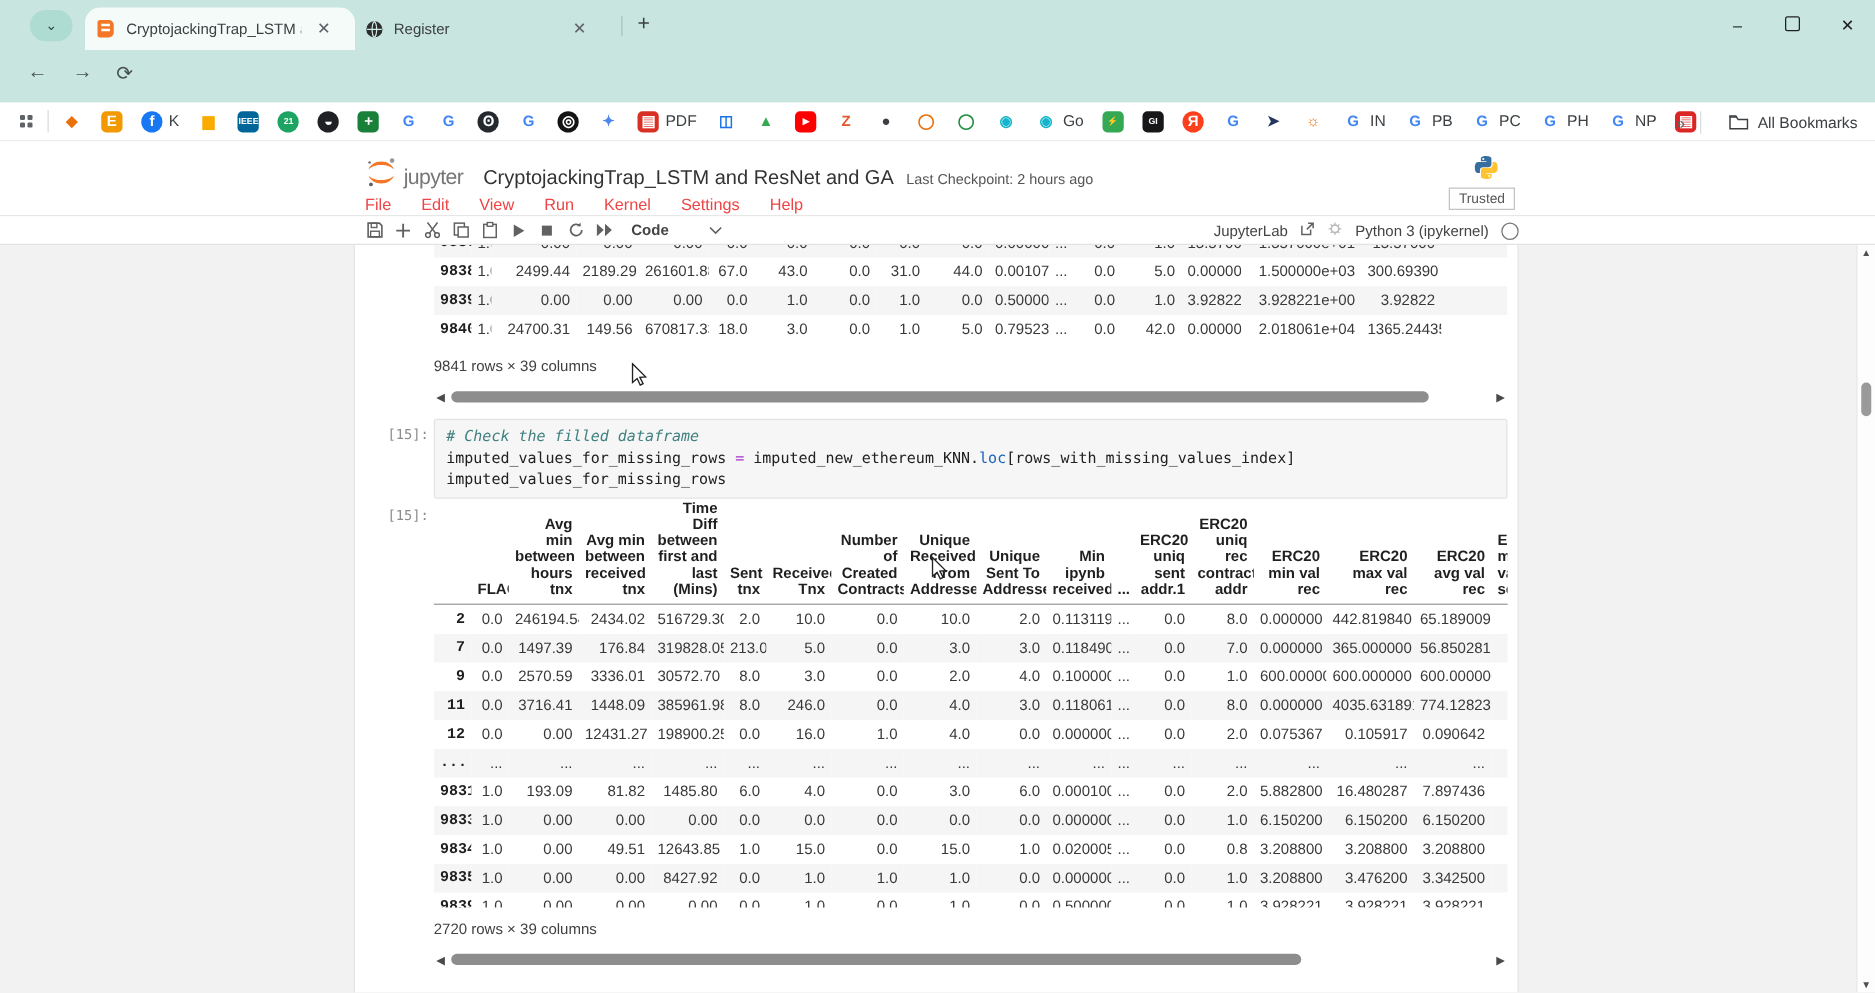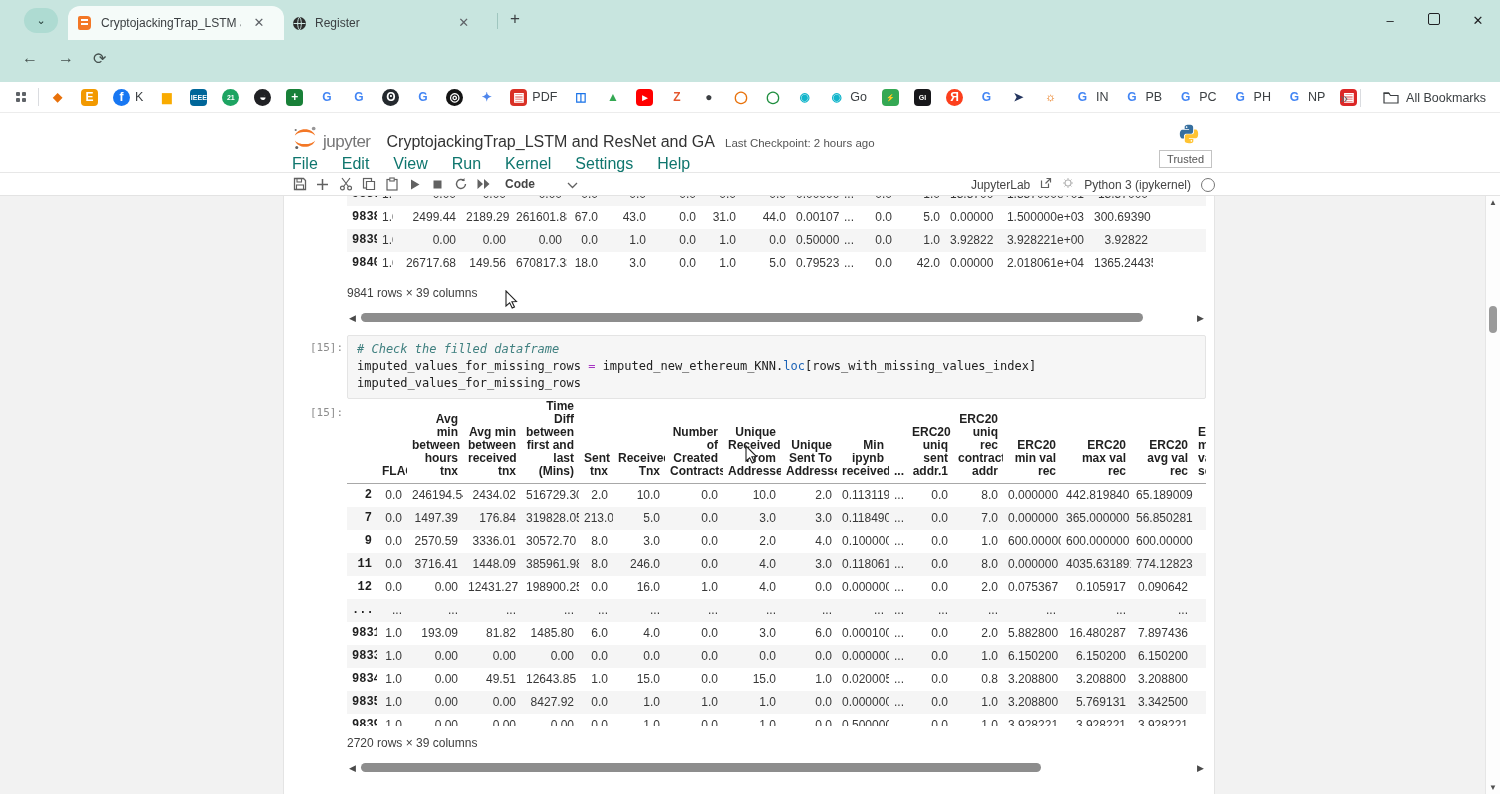--- a/index.html
+++ b/index.html
@@ -47,21 +47,21 @@
   .allbm{display:flex;align-items:center;gap:7px;font-size:12.5px;color:#3c4043;}
   
   .jp-header{position:absolute;left:0;top:113px;width:1500px;height:42px;background:#fff;}
   .jp-brandrow{position:absolute;left:292px;top:8px;display:flex;align-items:baseline;}
   .jp-logo{position:relative;top:4px;margin-right:5px;}
   .jp-word{font-size:17px;color:#767677;letter-spacing:-0.5px;}
   .jp-title{margin-left:16px;font-size:16px;color:#333;}
   .jp-checkpoint{margin-left:10px;font-size:11.5px;color:#555;text-align:center;}
   .py-logo{position:absolute;right:300px;top:10px;}
   .jp-menubar{position:absolute;left:0;top:155px;width:1500px;height:18px;background:#fff;border-bottom:1px solid #e7e7e7;display:flex;align-items:center;padding-left:292px;box-sizing:border-box;gap:24px;}
-  .jp-menu-item{font-size:16px;color:#0f766e;}
+  .jp-menu-item{font-size:13px;color:#ef4444;}
   .trusted{position:absolute;right:288px;top:-5px;background:#fff;border:1px solid #c3c3c3;font-size:11px;color:#555;padding:2px 7px;}
   .jp-toolbar{position:absolute;left:0;top:173px;width:1500px;height:23px;background:#fff;border-bottom:1px solid #e3e3e3;display:flex;align-items:center;padding-left:288px;box-sizing:border-box;}
   .tbtn{width:23px;height:18px;display:flex;align-items:center;justify-content:center;color:#616161;}
   .tbtn svg{display:block;}
   .celltype{margin-left:10px;font-size:12px;color:#444;font-weight:bold;}
   .ct-chev{margin-left:32px;color:#616161;}
   .tb-right{position:absolute;right:285px;top:0;height:23px;display:flex;align-items:center;gap:10px;font-size:12px;color:#444;}
   .kstatus{width:12px;height:12px;border:1.5px solid #767676;border-radius:50%;}
   
   .main{position:absolute;left:0;top:196px;width:1500px;height:598px;background:#f2f2f2;}
@@ -479,21 +479,21 @@
               <td>0.0</td>
               <td>1.0</td>
               <td>3.928221</td>
               <td>3.928221e+00</td>
               <td>3.92822</td>
               <td></td>
             </tr>
             <tr>
               <th class="idx">9840</th>
               <td>1.0</td>
-              <td>26717.68</td>
+              <td>24700.31</td>
               <td>149.56</td>
               <td>670817.33</td>
               <td>18.0</td>
               <td>3.0</td>
               <td>0.0</td>
               <td>1.0</td>
               <td>5.0</td>
               <td>0.795233</td>
               <td>...</td>
               <td>0.0</td>
@@ -756,21 +756,21 @@
               <td>0.0</td>
               <td>1.0</td>
               <td>1.0</td>
               <td>1.0</td>
               <td>0.0</td>
               <td>0.000000</td>
               <td>...</td>
               <td>0.0</td>
               <td>1.0</td>
               <td>3.208800</td>
-              <td>5.769131</td>
+              <td>3.476200</td>
               <td>3.342500</td>
               <td></td>
             </tr>
             <tr>
               <th class="idx">9839</th>
               <td>1.0</td>
               <td>0.00</td>
               <td>0.00</td>
               <td>0.00</td>
               <td>0.0</td>

